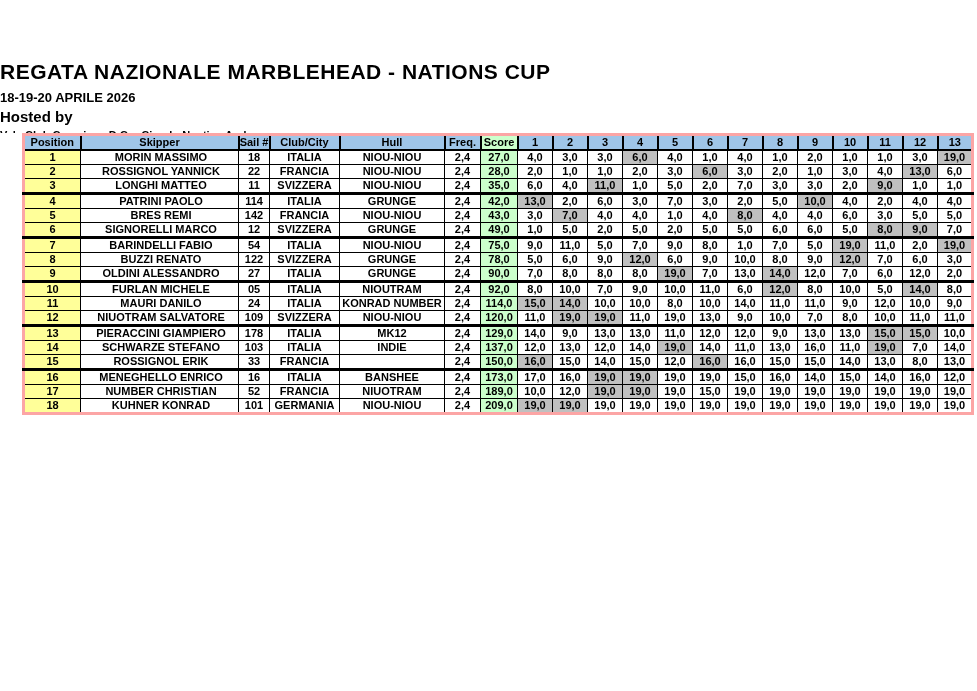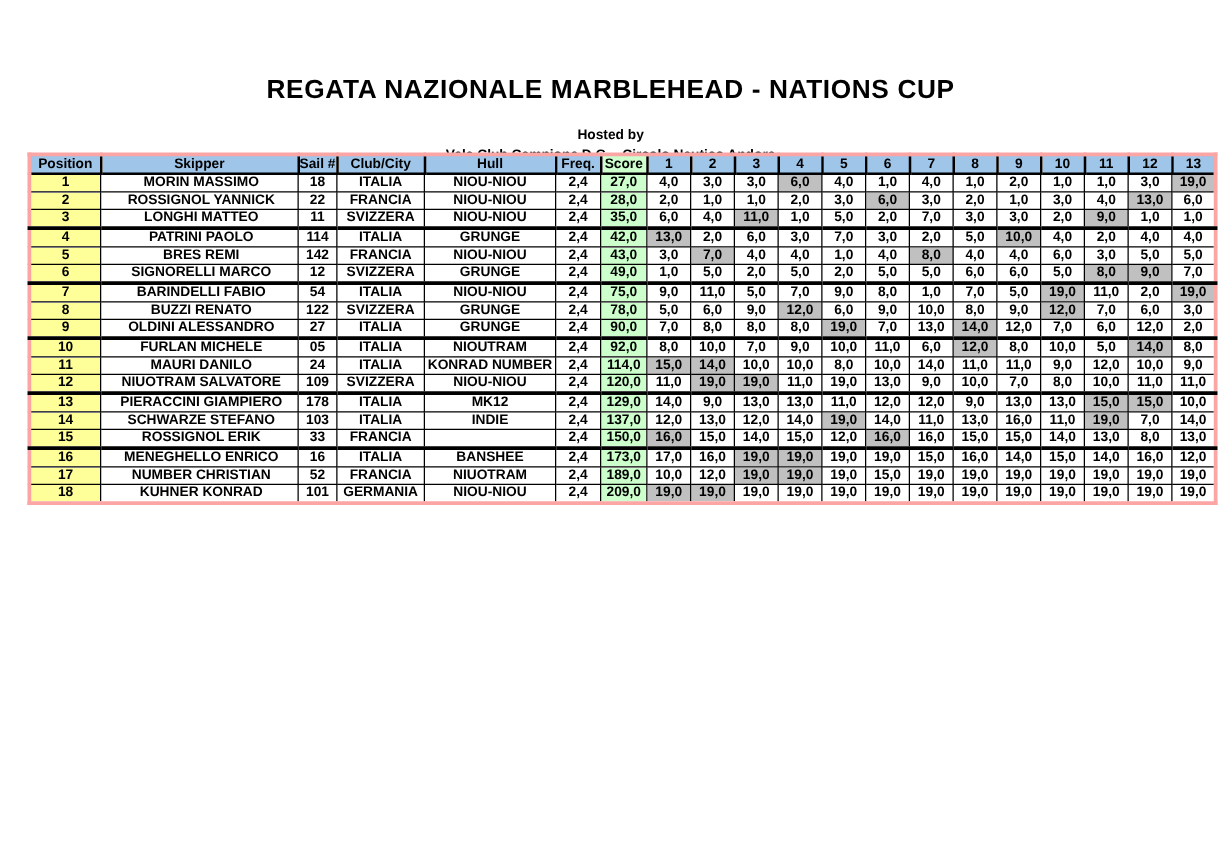--- a/index.html
+++ b/index.html
@@ -9,36 +9,36 @@
     --discard-gray: #C0C0C0;
   }
   * { box-sizing: border-box; }
   html, body {
     margin: 0; padding: 0;
     width: 977px; height: 691px;
     background: #FFFFFF;
     font-family: "Liberation Sans", sans-serif;
     overflow: hidden;
   }
-  .header-block { text-align: center; }
+  .header-block { }
   .title {
     margin-top: 60px;
     font-size: 21px;
     font-weight: bold;
     color: #000;
     letter-spacing: 0.5px;
   }
   .date-line {
     margin-top: 6px;
     font-size: 13px;
     font-weight: bold;
   }
   .hosted-by {
-    margin-top: 18px;
-    font-size: 11px;
+    margin-top: 3px;
+    font-size: 15px;
     font-weight: bold;
   }
   .host-clip {
     height: 8px;
     overflow: hidden;
   }
   .host-clip span {
     font-size: 11px;
     font-weight: bold;
     line-height: 13px;
@@ -79,20 +79,21 @@
   col.c-hull { width: 105px; }
   col.c-freq { width: 36px; }
   col.c-score { width: 37px; }
   col.c-race { width: 35px; }
 </style>
 </head>
 <body>
 
 <div class="header-block">
   <div class="title">REGATA NAZIONALE MARBLEHEAD - NATIONS CUP</div>
+  <div class="date-line">18-19-20 APRILE 2026</div>
   <div class="hosted-by">Hosted by</div>
   <div class="host-clip">
     <span>Vela Club Campione D.G. - Circolo Nautico Andora</span>
   </div>
 </div>
 
 <table class="results-table">
   <colgroup>
     <col class="c-pos">
       <col class="c-skip">

